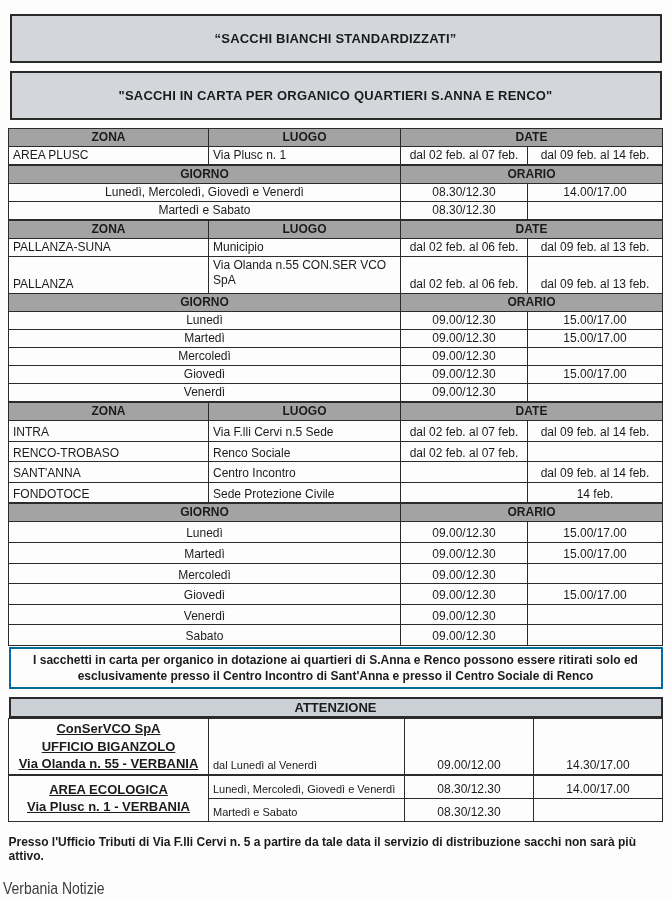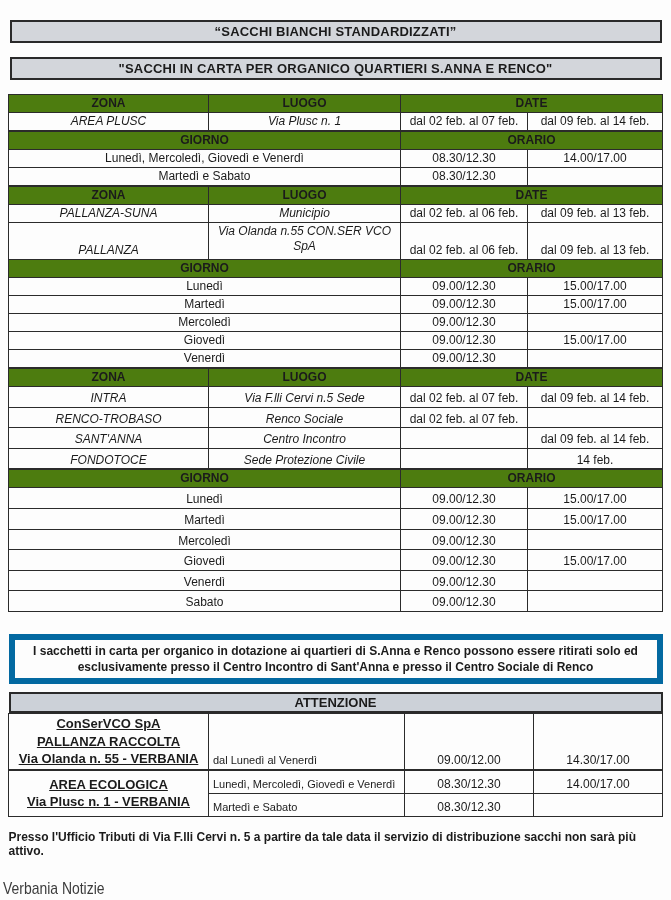--- a/index.html
+++ b/index.html
@@ -4,40 +4,40 @@
 <style>
   * { margin: 0; padding: 0; box-sizing: border-box; }
   html, body { background: #e8e8e8; }
   .doc {
     width: 671px; height: 900px; margin: 0 auto; position: relative;
     background: #fdfdfd; overflow: hidden;
     font-family: "Liberation Sans", sans-serif; color: #1b1b1b;
     padding-top: 6px;
   }
   .titlebox {
-    width: 652px; margin: 14px auto; border: 2px solid #2a2a2a;
+    width: 652px; margin: 8px auto; border: 2px solid #2a2a2a;
     background: #d3d6db; text-align: center; font-weight: bold;
-    font-size: 13px; padding: 2px 0; letter-spacing: 0.2px;
+    font-size: 13px; padding: 15px 0; letter-spacing: 0.2px;
   }
   .titlebox + .titlebox { margin-top: 2px; }
   table.grid {
     width: 654px; margin: 0 auto; border-collapse: collapse; table-layout: fixed;
   }
   .grid th, .grid td {
     border: 1px solid #2b2b2b; font-size: 12px; padding: 1px 4px;
     overflow: hidden; line-height: 1.25;
   }
-  .grid th { background: #4d7c0f; font-size: 12px; font-weight: bold; text-align: center; }
+  .grid th { background: #a3a3a3; font-size: 12px; font-weight: bold; text-align: center; }
   .compact td { padding-top: 4px; padding-bottom: 0px; line-height: 1.3; }
   .c { text-align: center; }
-  .l { text-align: center; font-style: italic; }
+  .l { text-align: left; }
   .tall td { vertical-align: bottom; height: 37px; }
   .mt14 { margin-top: 14px; } .mt16 { margin-top: 16px; } .mt6 { margin-top: 6px; } .mt10 { margin-top: 10px; }
   .notebox {
-    width: 654px; margin: 22px auto 0 auto; border: 6px solid #0369a1;
+    width: 654px; margin: 1px auto 0 auto; border: 2px solid #0369a1;
     font-weight: bold; font-size: 12px; text-align: center; padding: 3px 14px;
     line-height: 1.35;
   }
   .attnbar {
     width: 654px; margin: 8px auto 0 auto; border: 2px solid #2a2a2a;
     background: #ccd1d8; font-weight: bold; font-size: 13px; text-align: center;
     padding: 1px 0;
   }
   .para {
     width: 654px; margin: 4px auto 0 auto; font-weight: bold; font-size: 12.5px;
@@ -267,21 +267,21 @@
     <colgroup>
         <col style="width:200px">
         <col style="width:196px">
         <col style="width:129px">
         <col style="width:129px">
       </colgroup>
     <tbody>
         <tr class="tallrow">
       <td class="namecell">
         <div>ConSerVCO SpA</div>
-        <div>PALLANZA RACCOLTA</div>
+        <div>UFFICIO BIGANZOLO</div>
         <div>Via Olanda n. 55 - VERBANIA</div>
       </td>
       <td class="daycell">dal Lunedì al Venerdì</td>
       <td class="c">09.00/12.00</td>
       <td class="c">14.30/17.00</td>
     </tr>
   </tbody>
     </table>
 
   <table class="grid pickup mt10">

